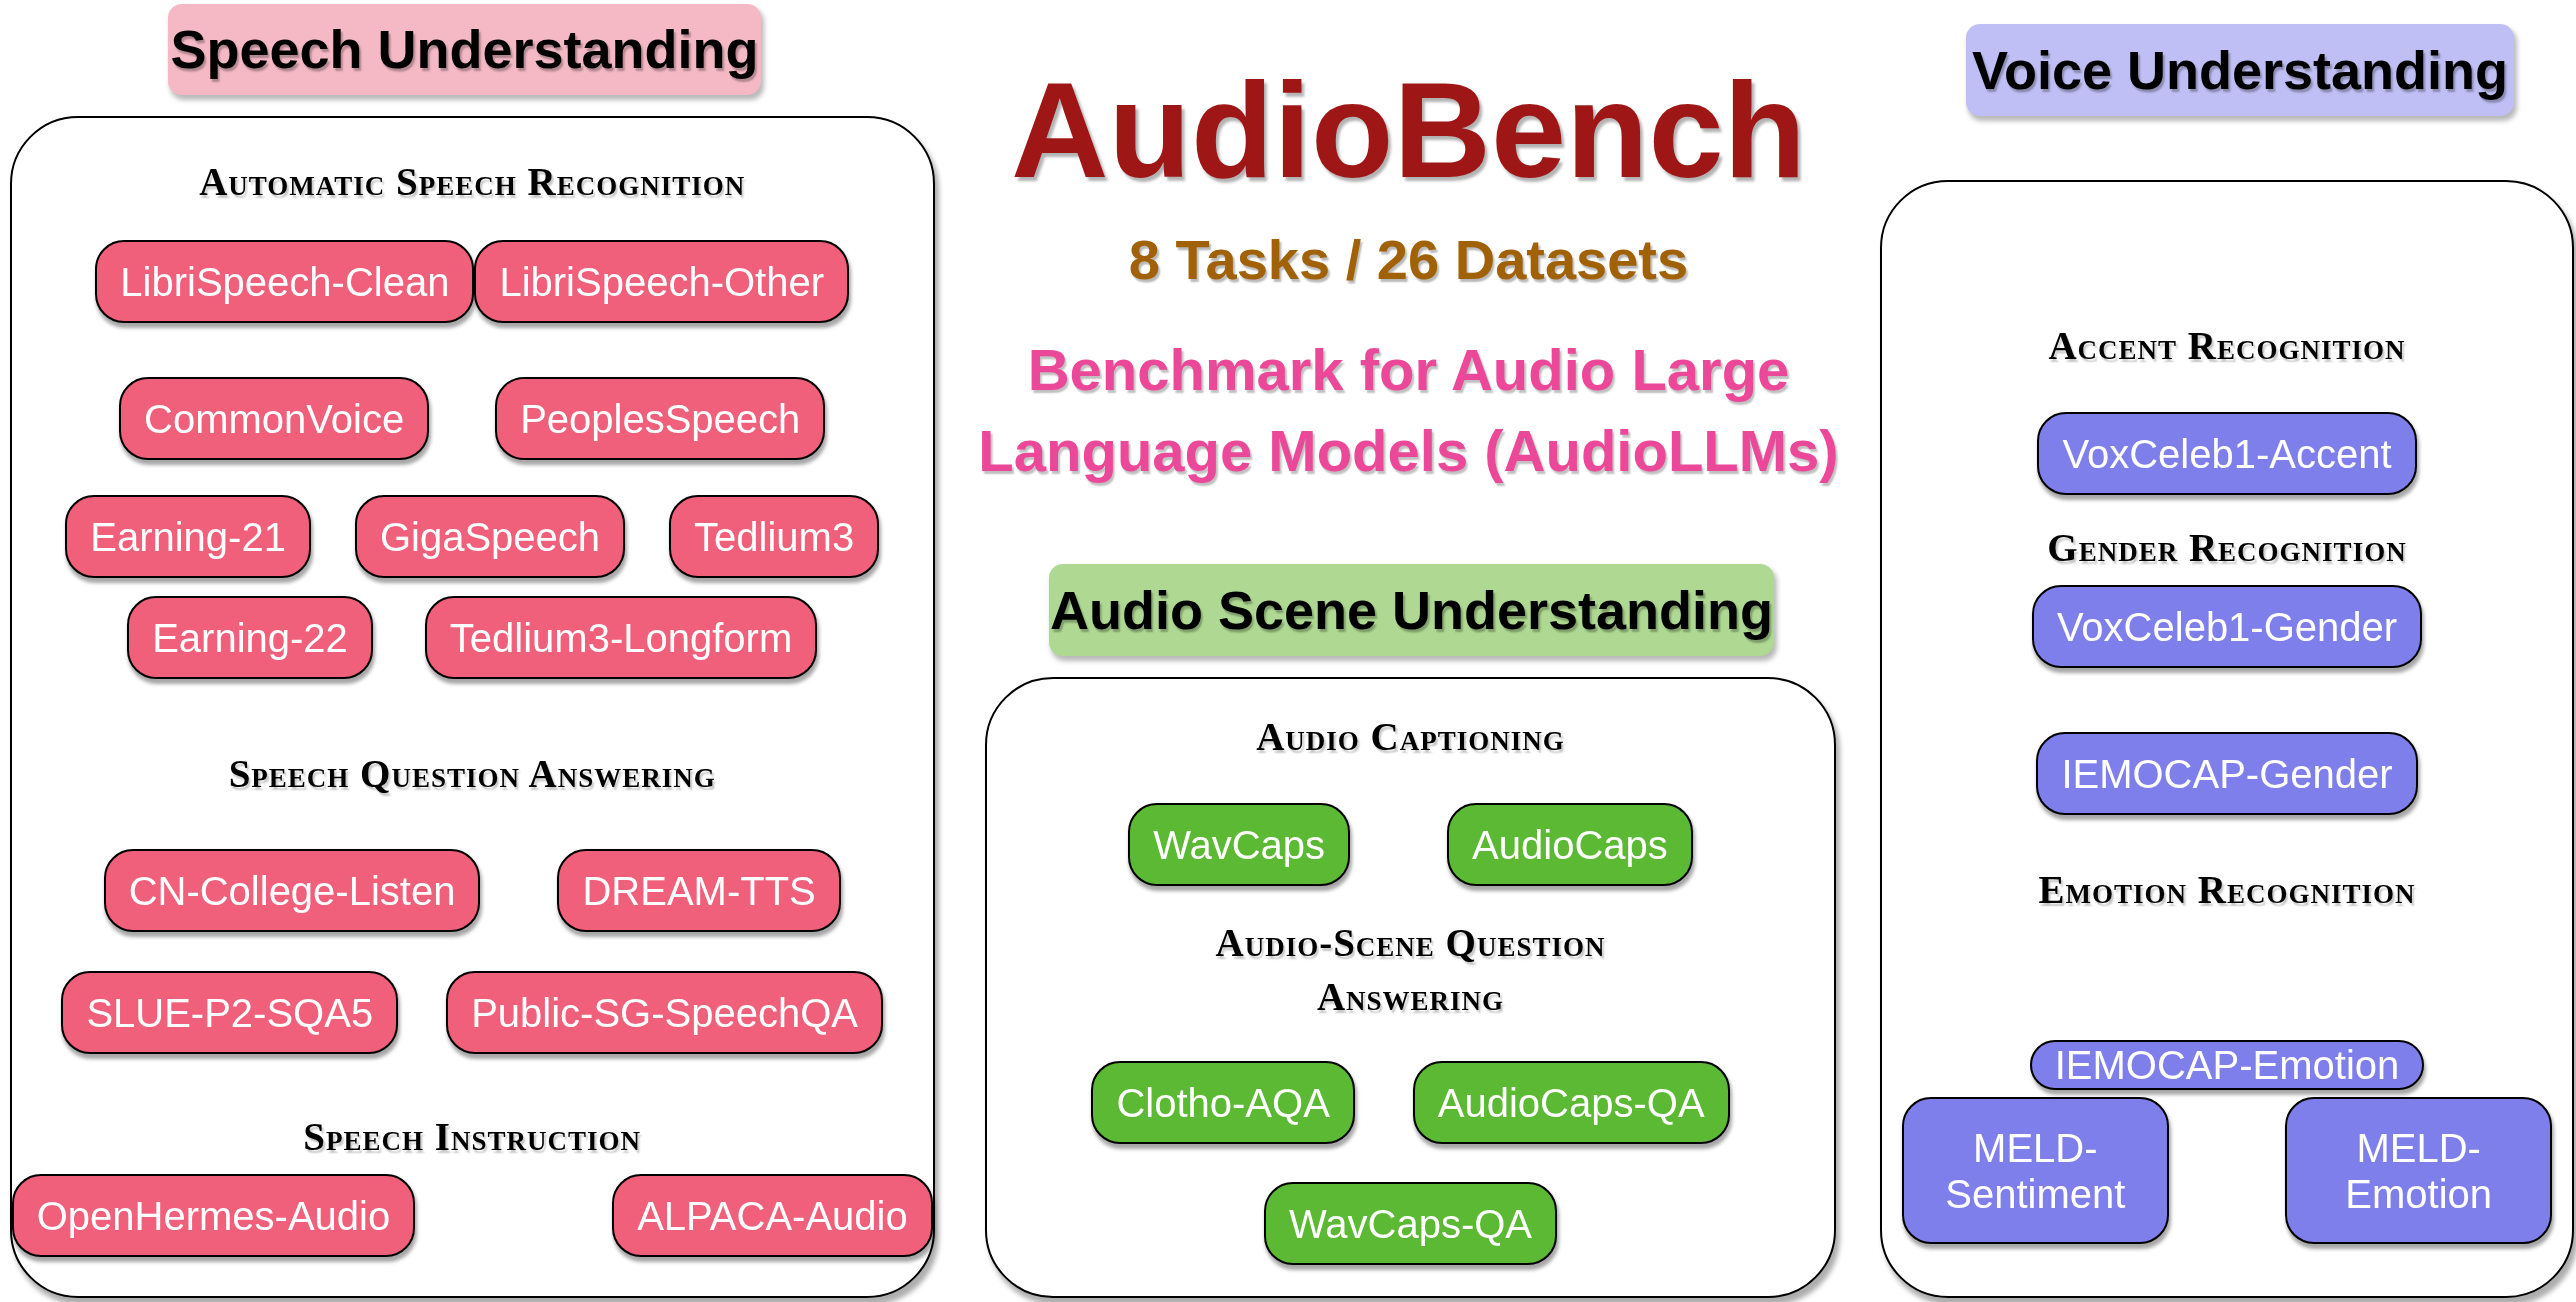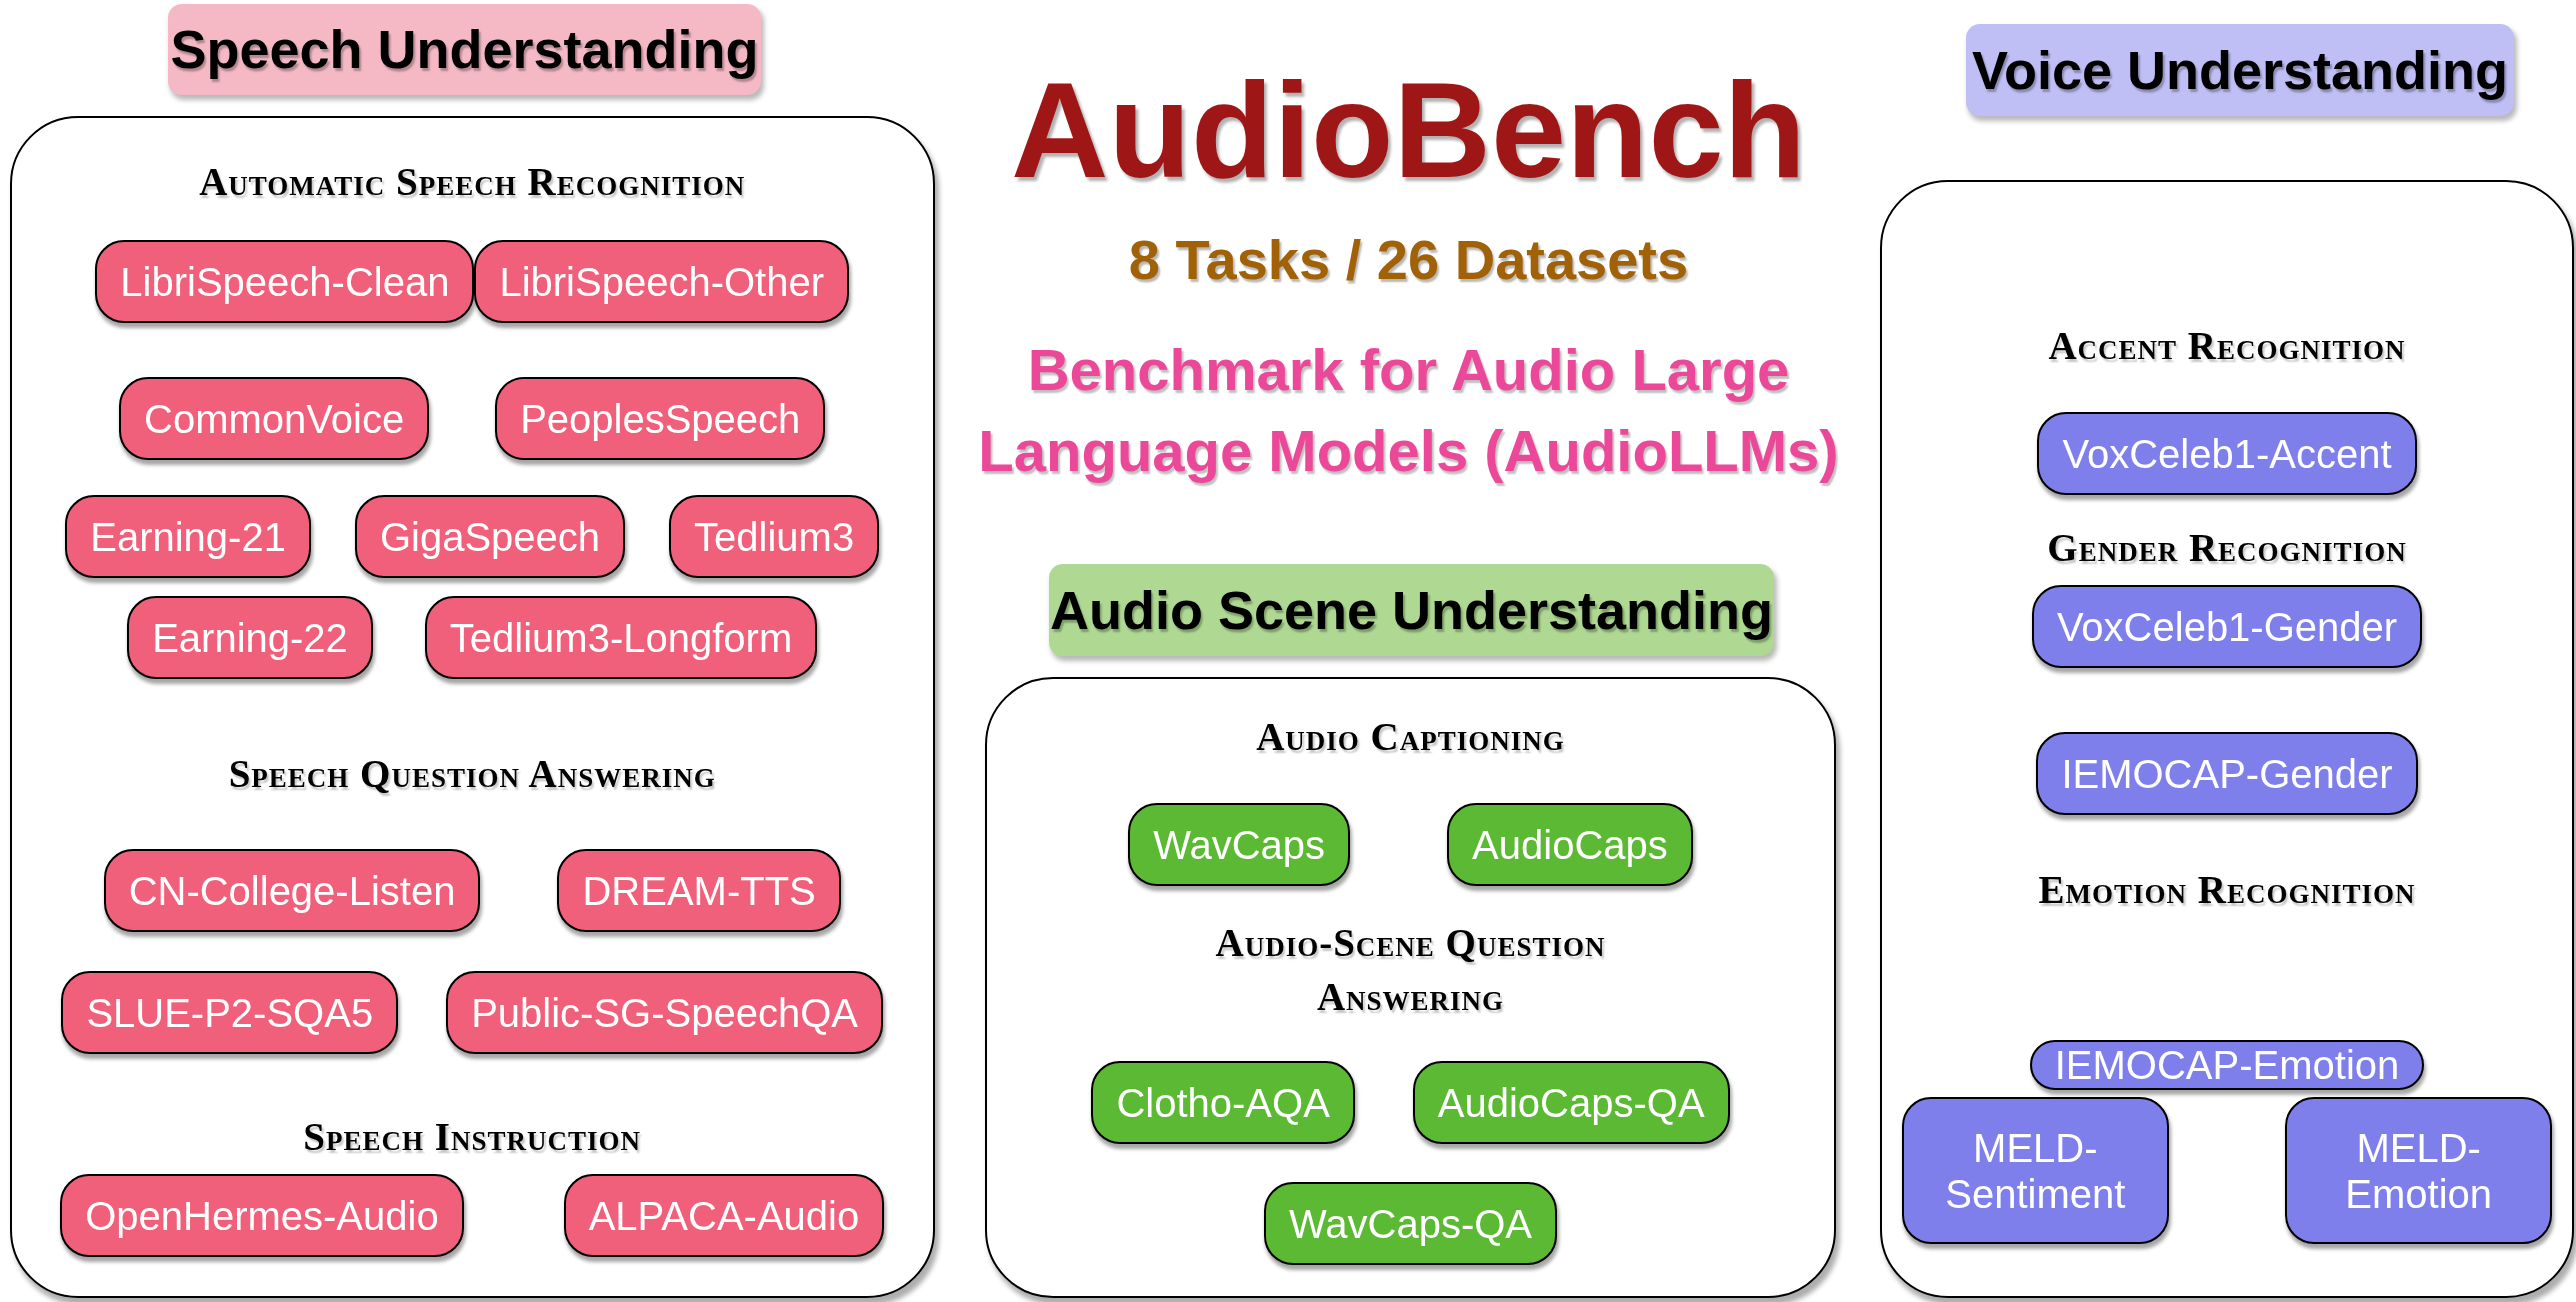--- a/index.html
+++ b/index.html
@@ -101,21 +101,21 @@
       <div class="pill pink">DREAM-TTS</div>
     </div>
 
     <div class="row" style="top:853px;gap:48px;">
       <div class="pill pink">SLUE-P2-SQA5</div>
       <div class="pill pink">Public-SG-SpeechQA</div>
     </div>
 
     <div class="sec-heading" style="top:992px;">Speech Instruction</div>
 
-    <div class="row" style="top:1056px;gap:100px;">
+    <div class="row" style="top:1056px;gap:100px;justify-content:space-between;">
       <div class="pill pink">OpenHermes-Audio</div>
       <div class="pill pink">ALPACA-Audio</div>
     </div>
   </div>
 
   <div class="center-text main-title" style="top:58px;">AudioBench</div>
 
   <div class="center-text stats-line" style="top:228px;">8 Tasks / 26 Datasets</div>
 
   <div class="center-text tagline" style="top:329px;">Benchmark for Audio Large

